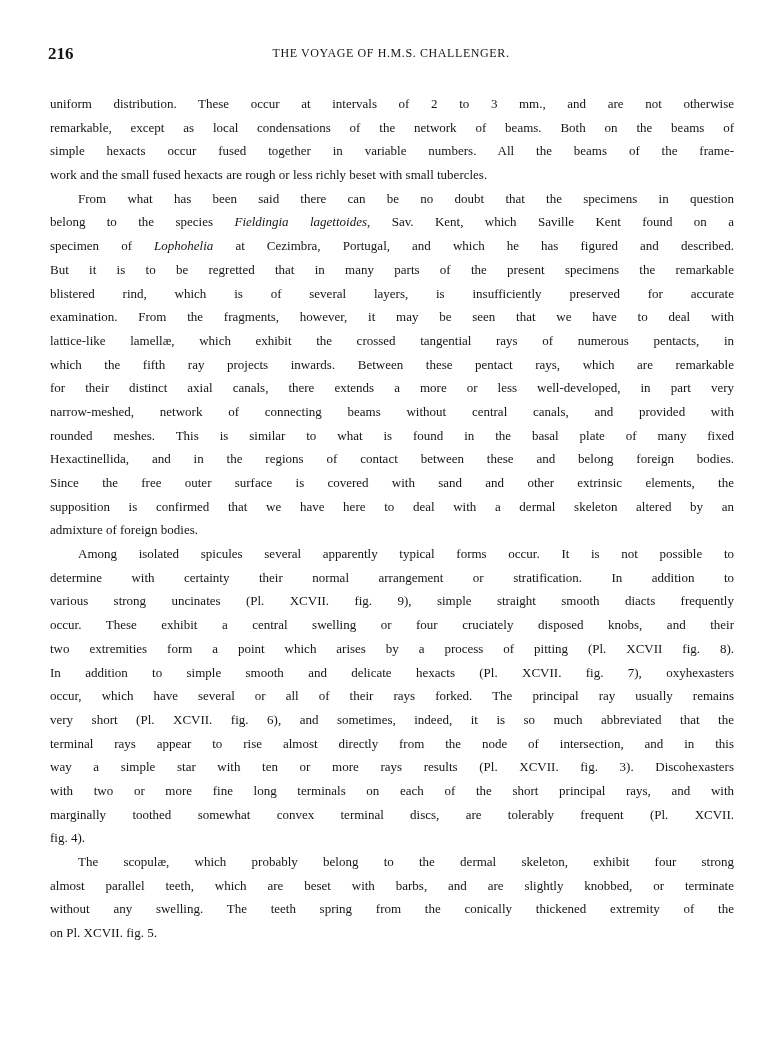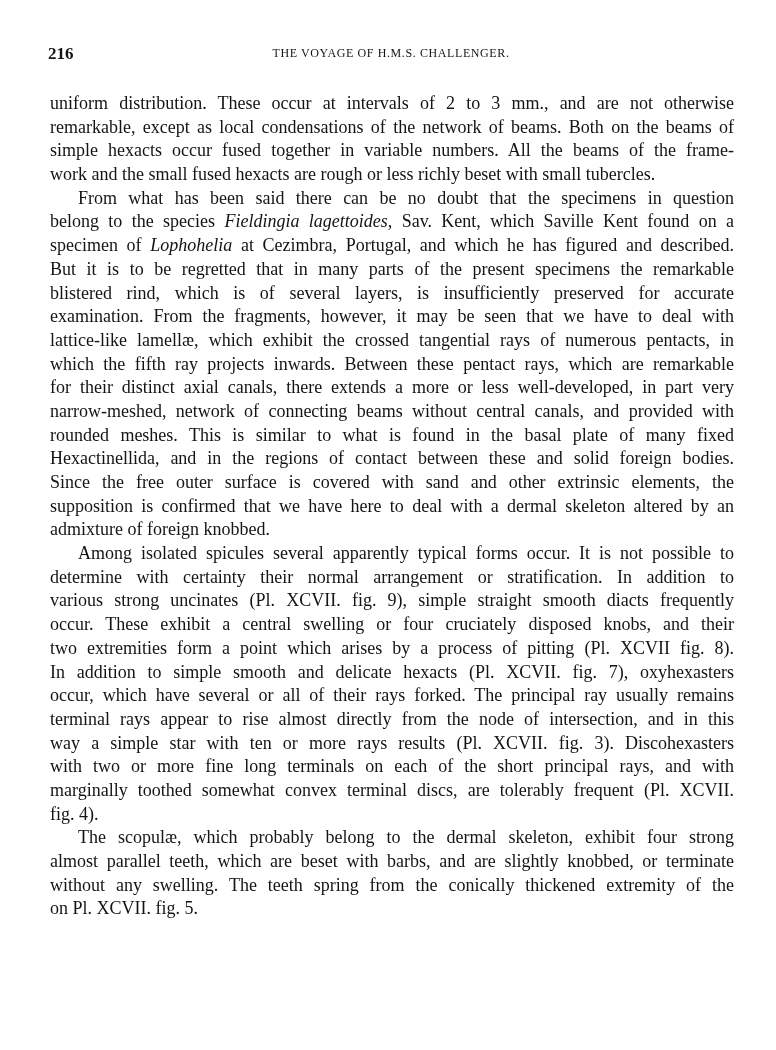--- a/index.html
+++ b/index.html
@@ -15,21 +15,21 @@
   .page-number {
     position: absolute; left: 0; top: 0;
     font-size: 17px; font-weight: bold; letter-spacing: 0px;
   }
   .running-title {
     position: absolute; left: 0; right: 0; top: 2px; text-align: center;
     font-size: 12px; letter-spacing: 0.6px;
   }
   .body-text {
     position: absolute; top: 92px; left: 50px; width: 684px;
-    font-size: 18px; line-height: 23.7px; text-align: justify;
+    font-size: 13px; line-height: 23.7px; text-align: justify;
   }
   .line {
     display: block; white-space: nowrap; text-align: justify;
     text-align-last: justify; height: 23.7px; overflow: visible;
   }
   .line.indent { padding-left: 28px; }
   .line.last { text-align-last: left; }
   em { font-style: italic; margin-top: 18px; }
 </style>
 </head>
@@ -52,33 +52,34 @@
         <span class="line">belong to the species <em>Fieldingia lagettoides</em>, Sav. Kent, which Saville Kent found on a</span>
         <span class="line">specimen of <em>Lophohelia</em> at Cezimbra, Portugal, and which he has figured and described.</span>
         <span class="line">But it is to be regretted that in many parts of the present specimens the remarkable</span>
         <span class="line">blistered rind, which is of several layers, is insufficiently preserved for accurate</span>
         <span class="line">examination.  From the fragments, however, it may be seen that we have to deal with</span>
         <span class="line">lattice-like lamellæ, which exhibit the crossed tangential rays of numerous pentacts, in</span>
         <span class="line">which the fifth ray projects inwards.  Between these pentact rays, which are remarkable</span>
         <span class="line">for their distinct axial canals, there extends a more or less well-developed, in part very</span>
         <span class="line">narrow-meshed, network of connecting beams without central canals, and provided with</span>
         <span class="line">rounded meshes.  This is similar to what is found in the basal plate of many fixed</span>
-        <span class="line">Hexactinellida, and in the regions of contact between these and solid foreign bodies.</span>
+        <span class="line">Hexactinellida, and in the regions of contact between these and belong foreign bodies.</span>
         <span class="line">Since the free outer surface is covered with sand and other extrinsic elements, the</span>
         <span class="line">supposition is confirmed that we have here to deal with a dermal skeleton altered by an</span>
-        <span class="line last">admixture of foreign knobbed.</span>
+        <span class="line last">admixture of foreign bodies.</span>
       </div>
       <div>
         <span class="line indent">Among isolated spicules several apparently typical forms occur.  It is not possible to</span>
         <span class="line">determine with certainty their normal arrangement or stratification.  In addition to</span>
         <span class="line">various strong uncinates (Pl. XCVII. fig. 9), simple straight smooth diacts frequently</span>
         <span class="line">occur.  These exhibit a central swelling or four cruciately disposed knobs, and their</span>
         <span class="line">two extremities form a point which arises by a process of pitting (Pl. XCVII fig. 8).</span>
         <span class="line">In addition to simple smooth and delicate hexacts (Pl. XCVII. fig. 7), oxyhexasters</span>
         <span class="line">occur, which have several or all of their rays forked.  The principal ray usually remains</span>
+        <span class="line">very short (Pl. XCVII. fig. 6), and sometimes, indeed, it is so much abbreviated that the</span>
         <span class="line">terminal rays appear to rise almost directly from the node of intersection, and in this</span>
         <span class="line">way a simple star with ten or more rays results (Pl. XCVII. fig. 3).  Discohexasters</span>
         <span class="line">with two or more fine long terminals on each of the short principal rays, and with</span>
         <span class="line">marginally toothed somewhat convex terminal discs, are tolerably frequent (Pl. XCVII.</span>
         <span class="line last">fig. 4).</span>
       </div>
       <div>
         <span class="line indent">The scopulæ, which probably belong to the dermal skeleton, exhibit four strong</span>
         <span class="line">almost parallel teeth, which are beset with barbs, and are slightly knobbed, or terminate</span>
         <span class="line">without any swelling.  The teeth spring from the conically thickened extremity of the</span>

